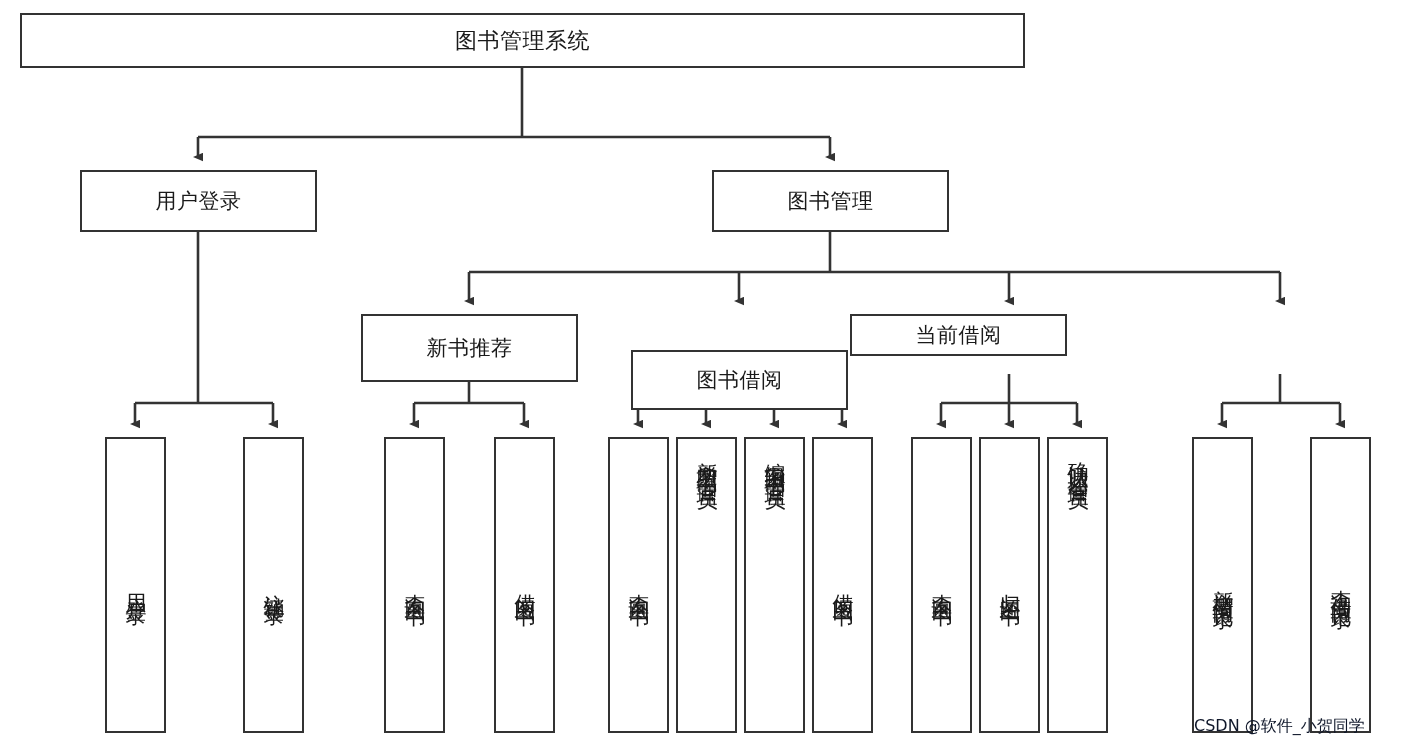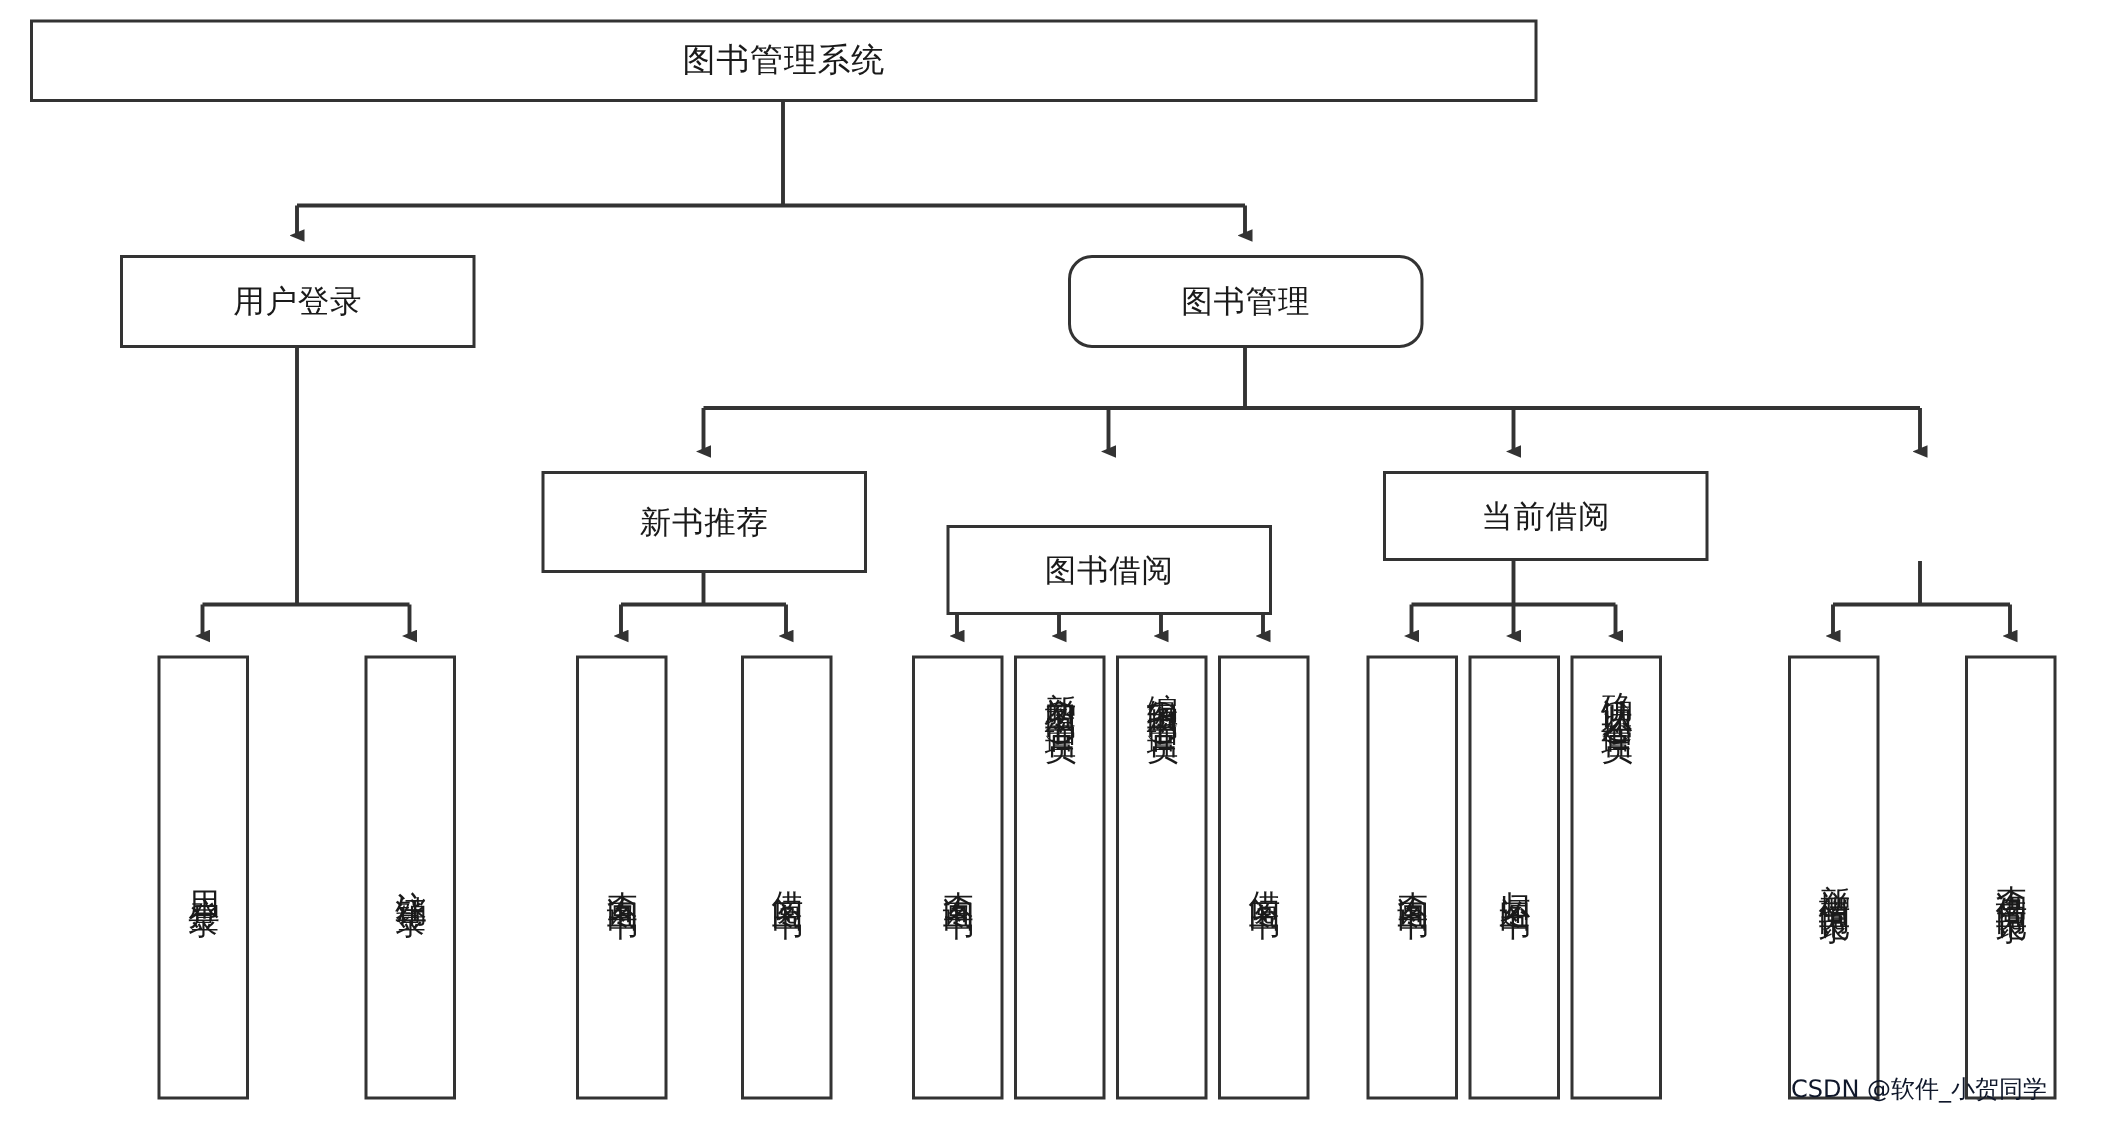--- a/index.html
+++ b/index.html
@@ -129,31 +129,31 @@
     </g>
   </svg>
 
   <div class="node horiz root" style="left:20px; top:13px; width:1005px; height:55px;">
     <span class="label">图书管理系统</span>
   </div>
 
   <div class="node horiz" style="left:80px; top:170px; width:237px; height:62px;">
     <span class="label">用户登录</span>
   </div>
-  <div class="node horiz" style="left:712px; top:170px; width:237px; height:62px;border-radius:16px;">
+  <div class="node horiz" style="left:712px; top:170px; width:237px; height:62px;">
     <span class="label">图书管理</span>
   </div>
 
   <div class="node horiz" style="left:361px; top:314px; width:217px; height:68px;">
     <span class="label">新书推荐</span>
   </div>
   <div class="node horiz" style="left:631px; top:314px; width:217px; height:60px;margin-top:36px;">
     <span class="label">图书借阅</span>
   </div>
-  <div class="node horiz" style="left:922px; top:314px; width:217px; height:60px;">
+  <div class="node horiz" style="left:850px; top:314px; width:217px; height:42px;">
     <span class="label">当前借阅</span>
   </div>
 
   <div class="node vert mid" style="left:105px; top:437px; width:61px; height:296px;">
     <span class="label">用户登录</span>
   </div>
   <div class="node vert mid" style="left:243px; top:437px; width:61px; height:296px;">
     <span class="label">注销登录</span>
   </div>
 

